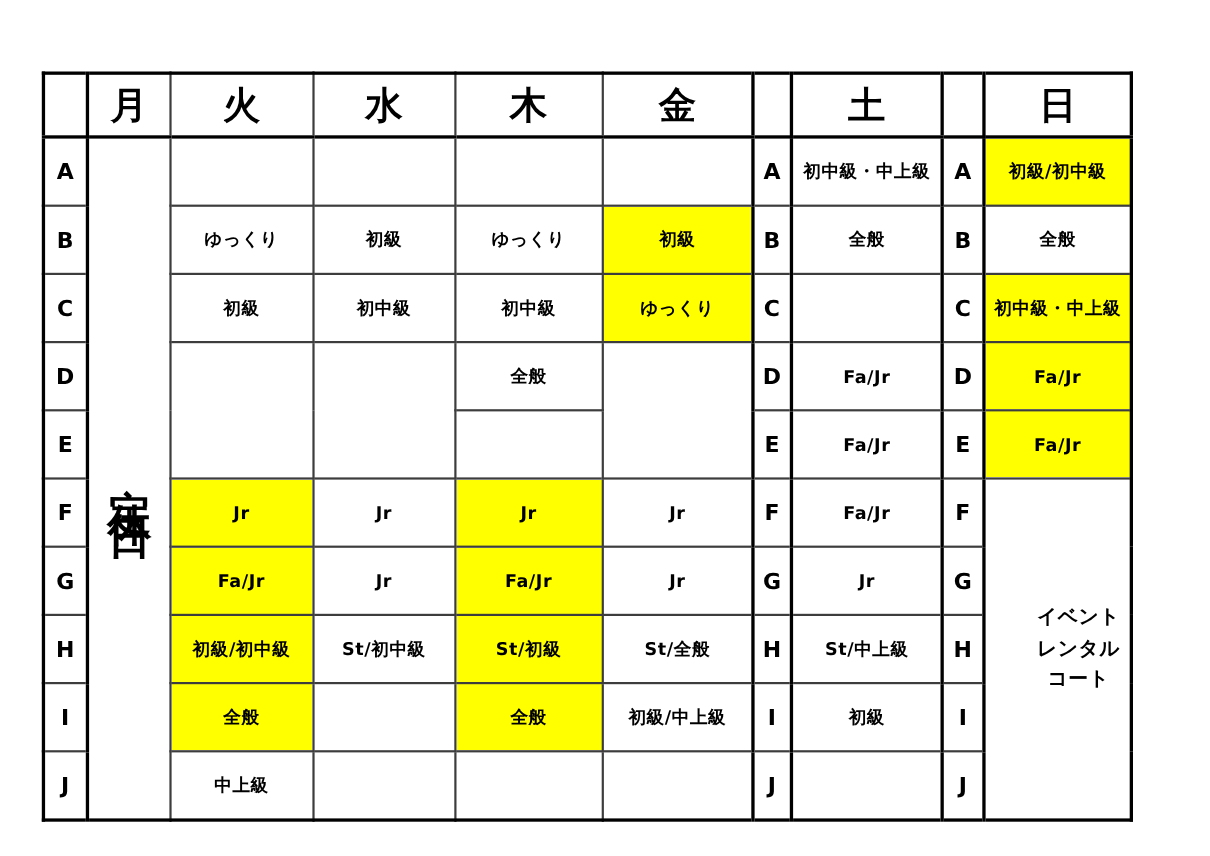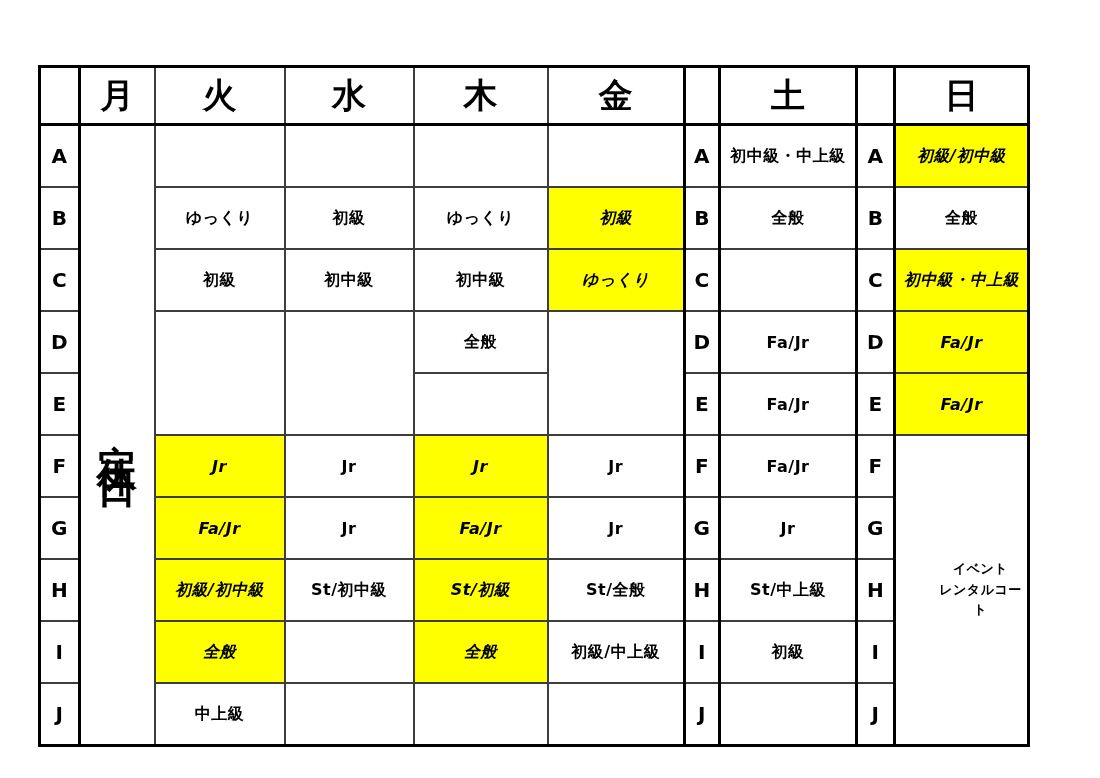--- a/index.html
+++ b/index.html
@@ -19,33 +19,33 @@
   th, td {
     border:2px solid var(--grid);
     padding:0; margin:0;
     text-align:center; vertical-align:middle;
     font-weight:bold; overflow:hidden;
     background:#fff;
   }
   thead th { height:55px; font-size:34px; border-bottom:3px solid var(--frame); }
   tbody td { height:60px; font-size:16px; letter-spacing:0.5px; }
   td.rlabel { font-size:20px; }
-  td.hl { background:var(--hl);font-style:italic; }
+  td.hl { background:var(--hl); }
   .thl { border-left:3px solid var(--frame); }
   .thr { border-right:3px solid var(--frame); }
   td.mon-merged { }
   .vtext {
     display:inline-block;
     writing-mode:vertical-rl;
     text-orientation:upright;
     font-size:40px; font-weight:bold;
     letter-spacing:14px;
     line-height:1.1;
   }
-  .event-line { font-size:13px; font-weight:bold; line-height:1.6;padding-left:38px; }
+  .event-line { font-size:18px; font-weight:bold; line-height:1.6;padding-left:38px; }
 </style>
 </head>
 <body>
 
 <div class="sheet">
   <table class="schedule">
     <colgroup>
       <col style="width:40px">
         <col style="width:75px">
         <col style="width:130px">

